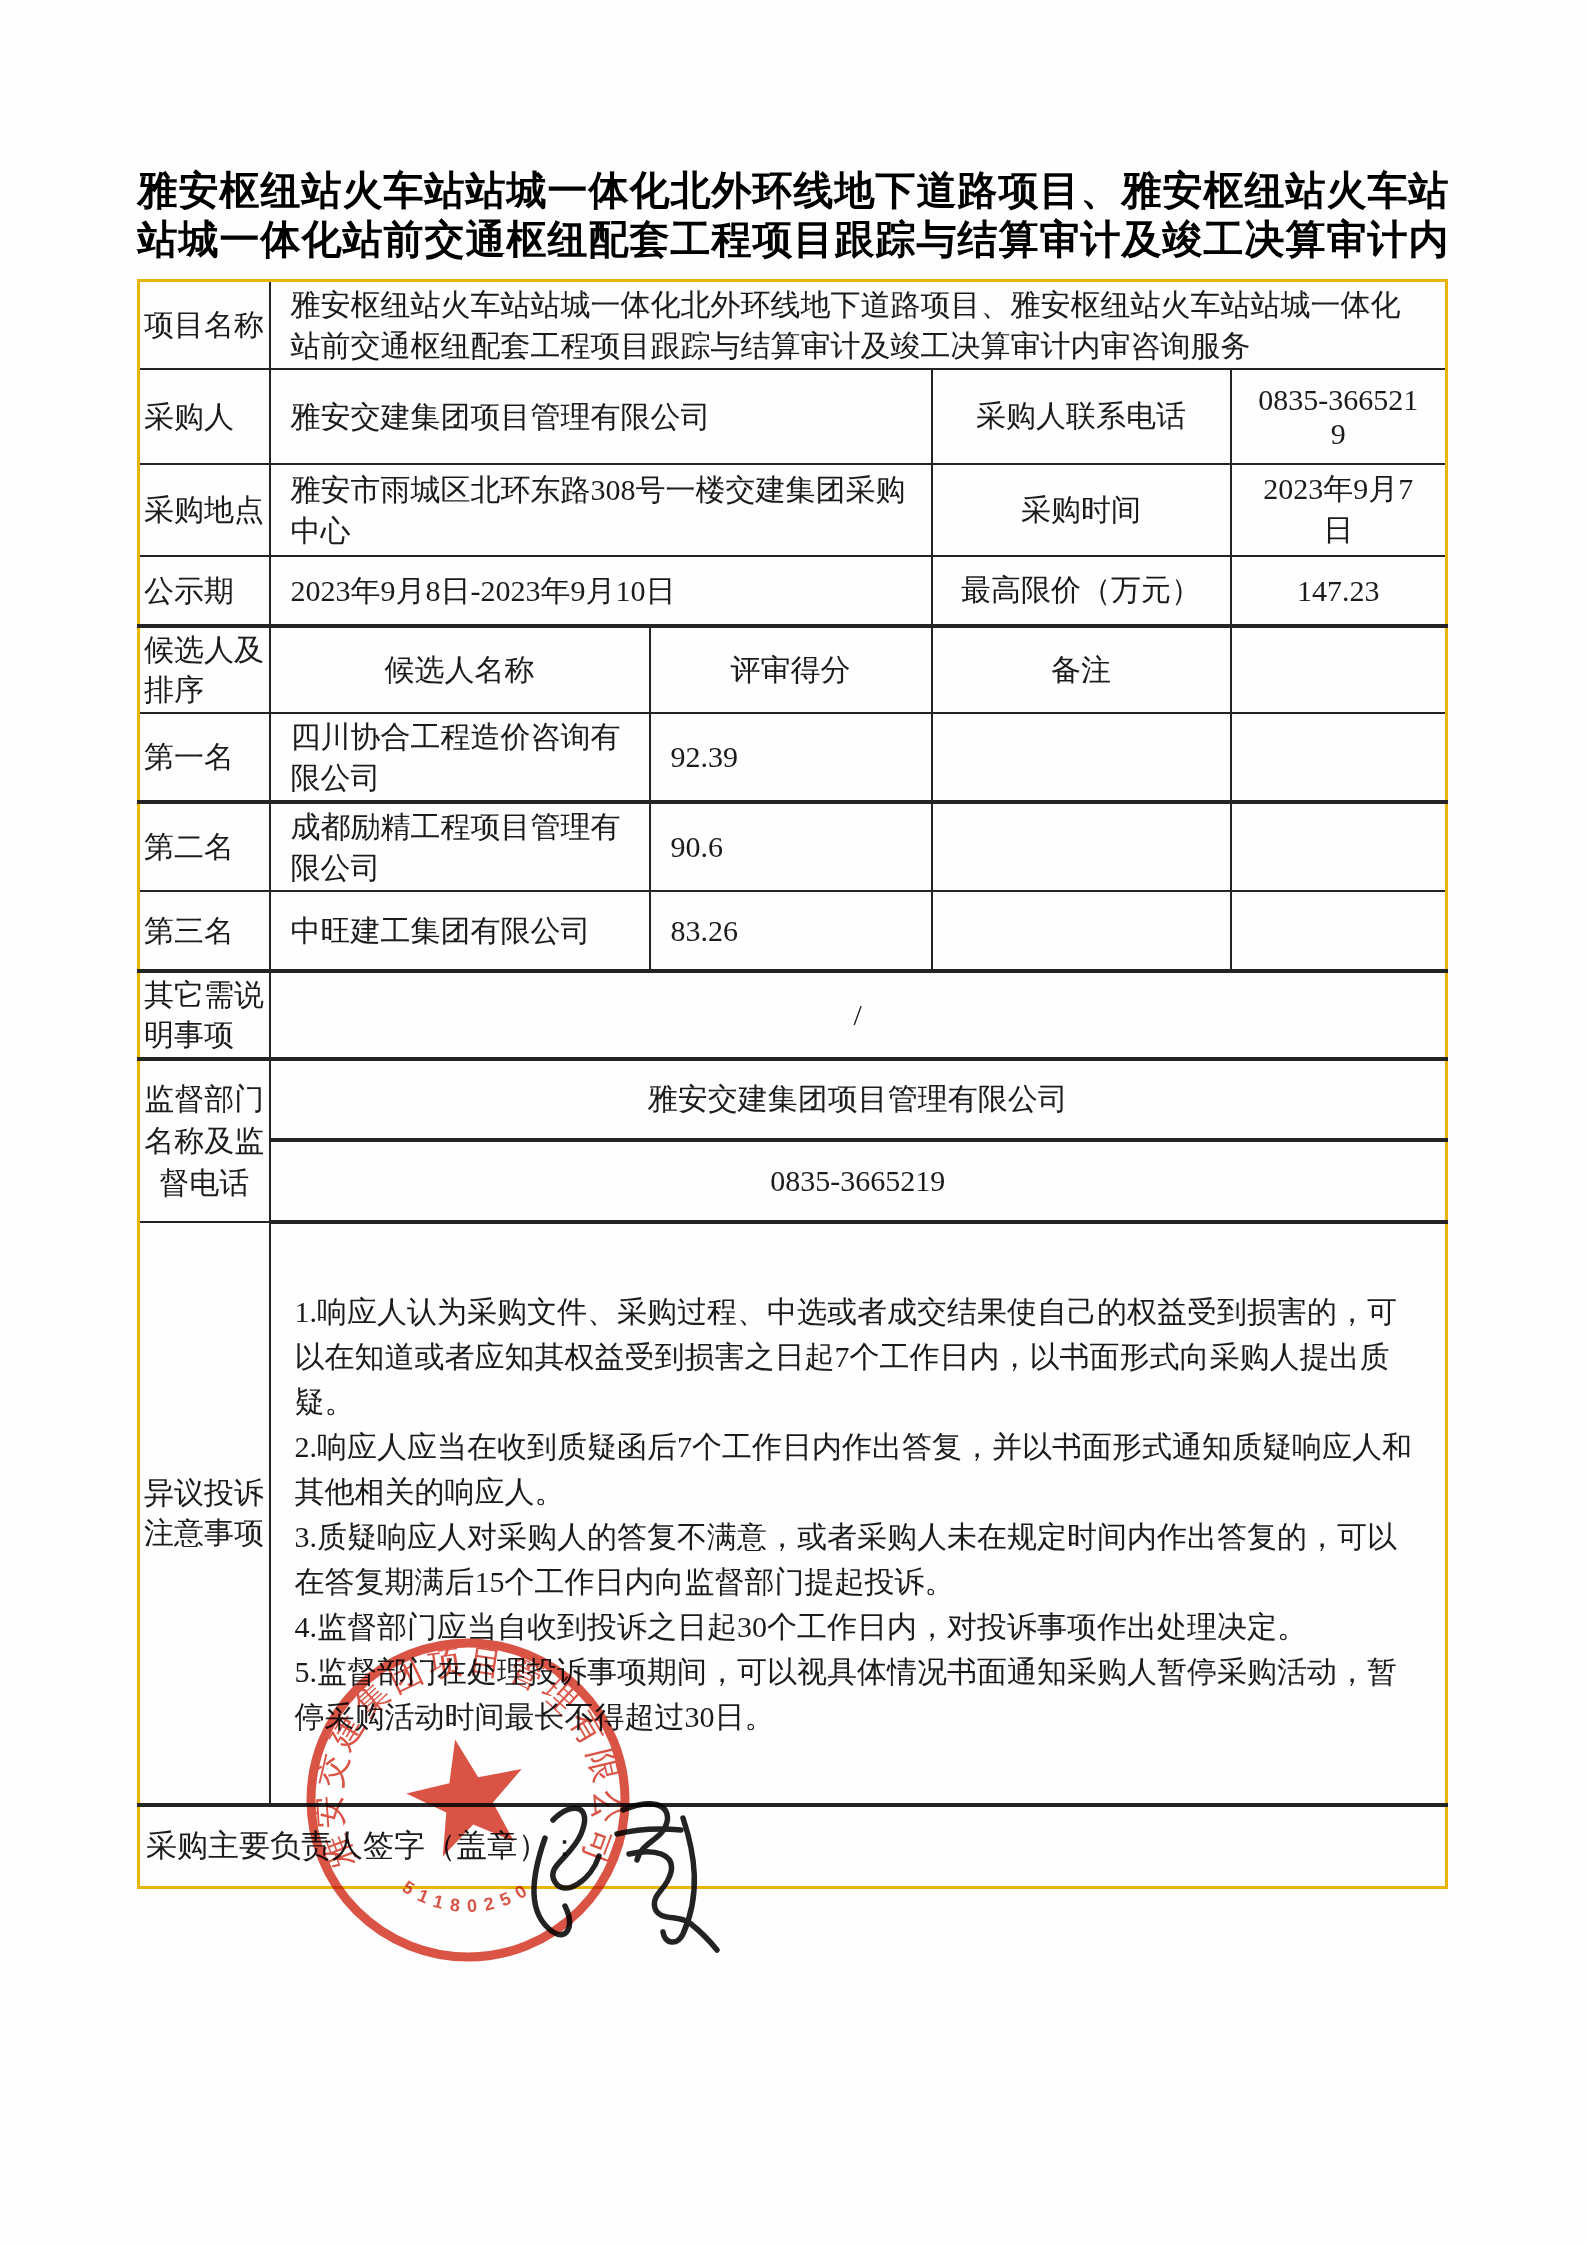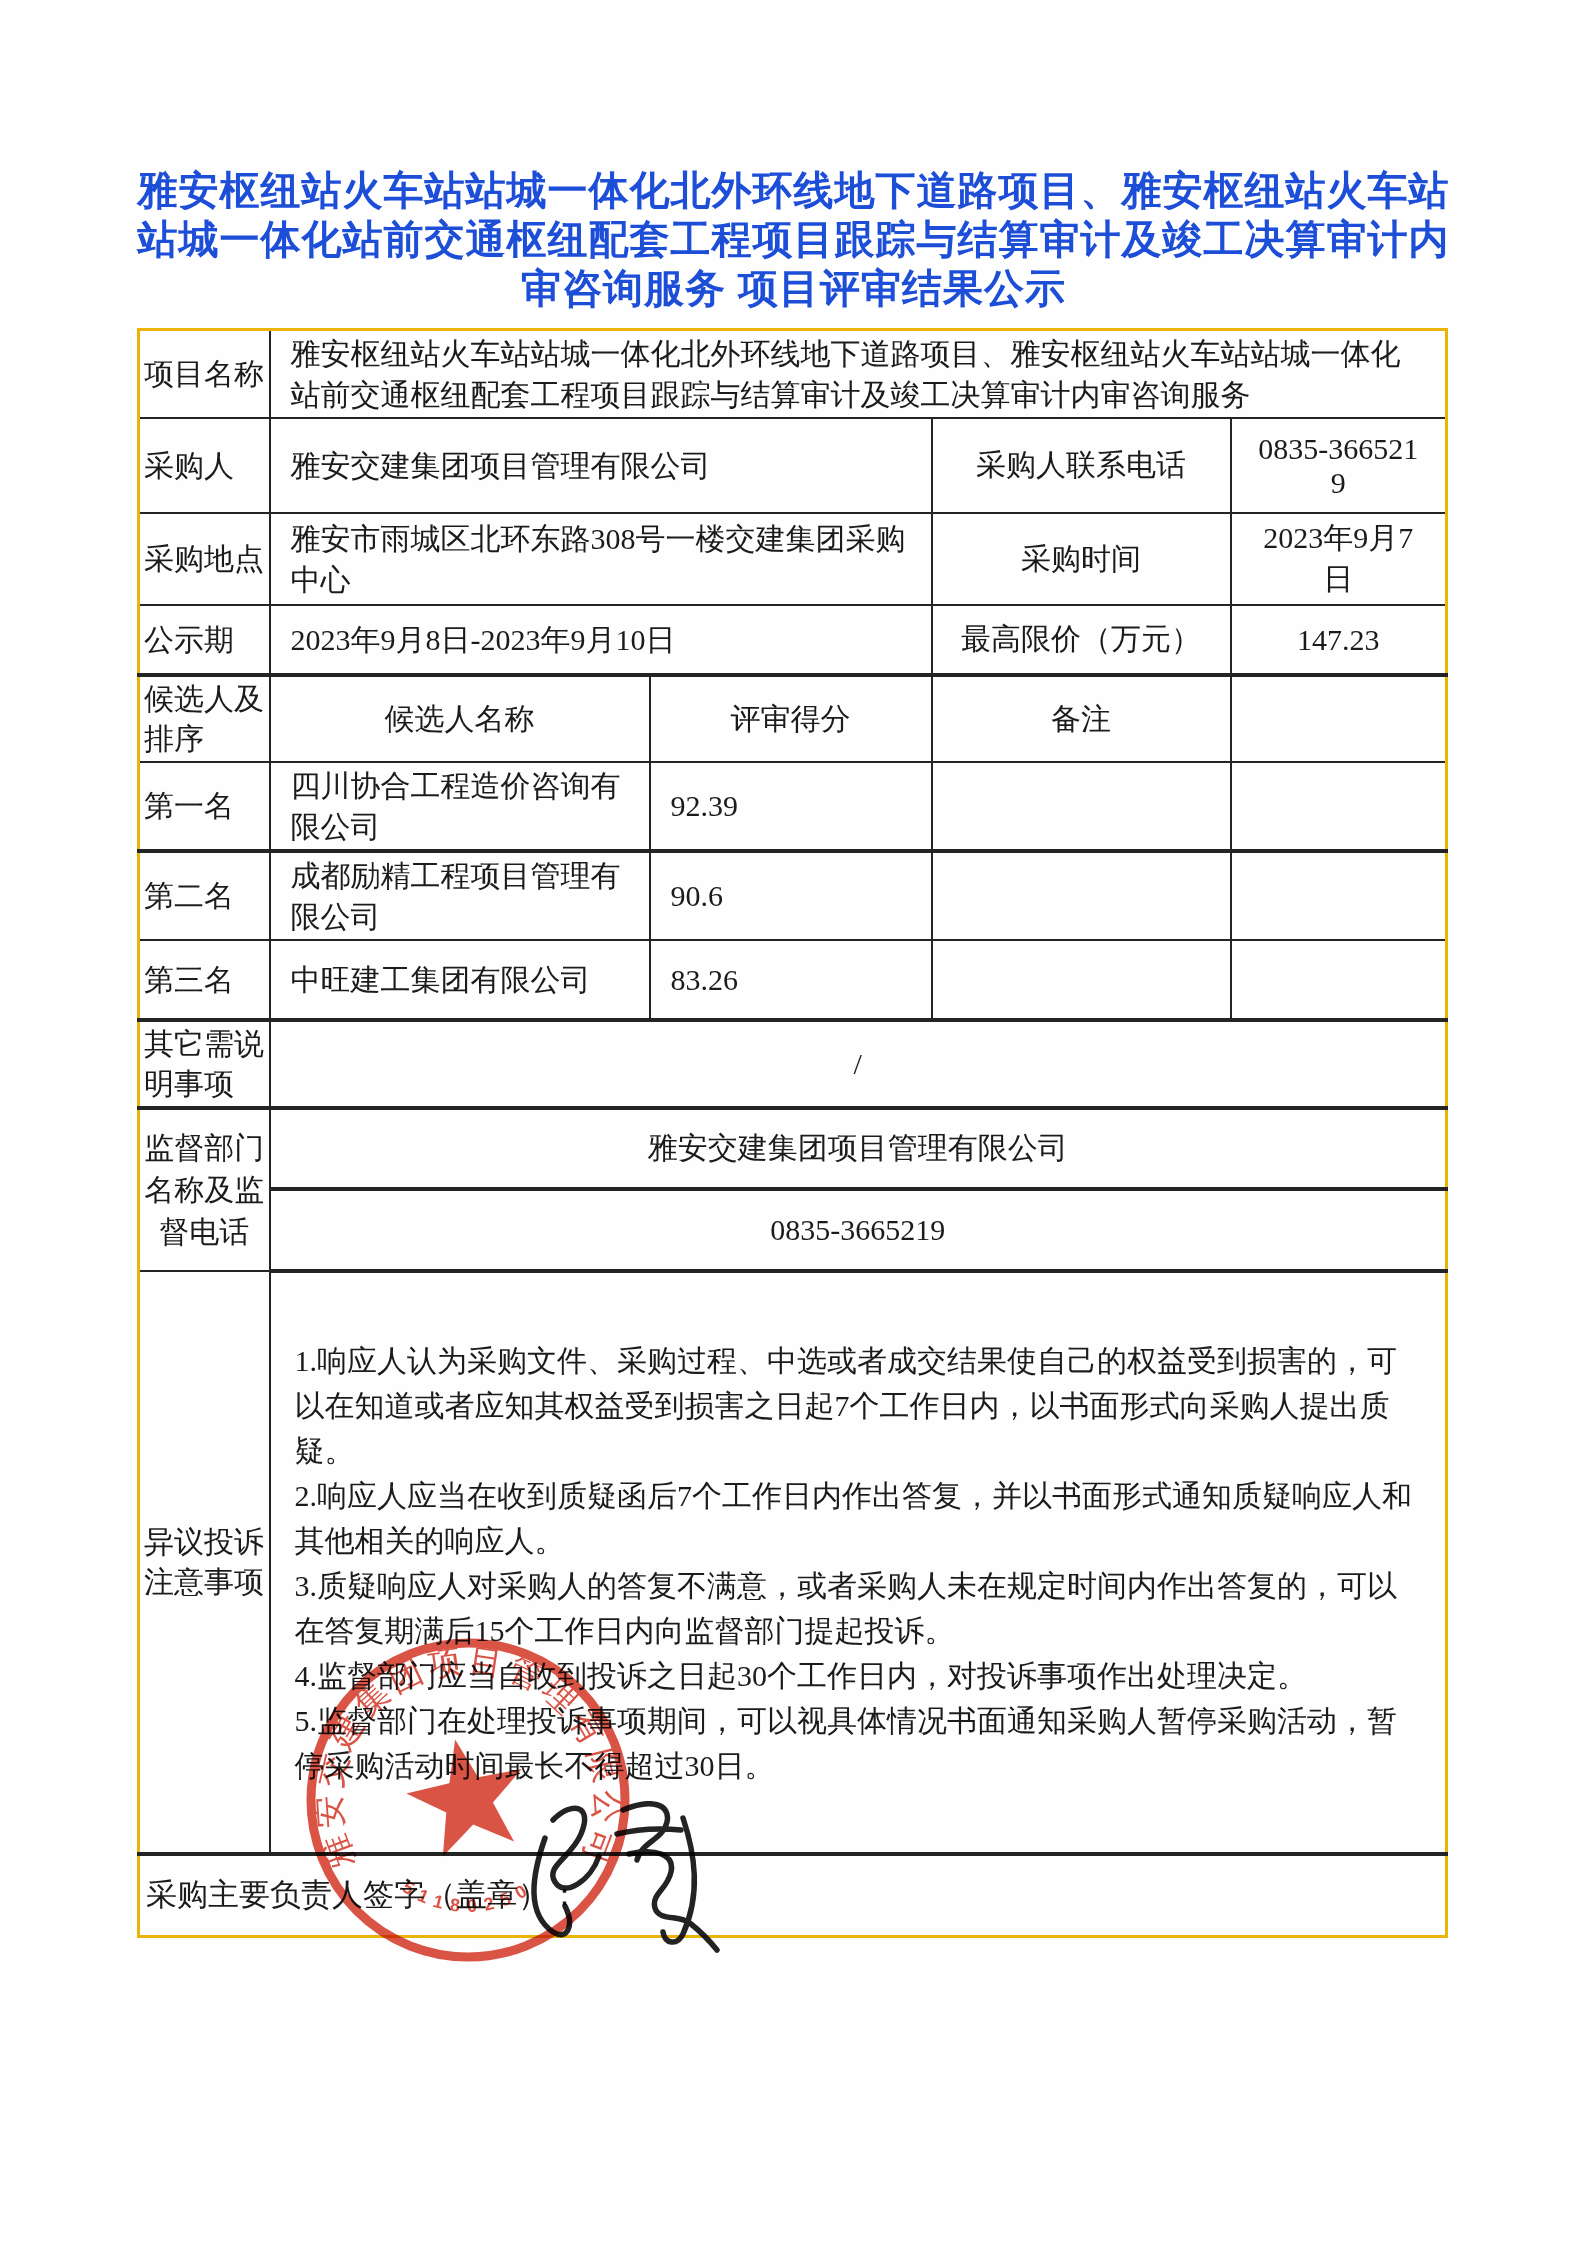--- a/index.html
+++ b/index.html
@@ -12,21 +12,21 @@
     color:#1b1b1b;
   }
   .title{
     margin:166px 60px 0 60px;
     text-align:center;
     font-family:"Liberation Sans", sans-serif;
     font-weight:bold;
     font-size:40px;
     line-height:49px;
     letter-spacing:1px;
-    color:#1d4ed8;
+    color:#000000;
   }
   table.main{
     border-collapse:collapse;
     table-layout:fixed;
     margin:15px 0 0 137px;
     width:1308px;
     border:3px solid #eab308;
     font-size:30px;
   }
   td{
@@ -55,21 +55,20 @@
   }
 </style>
 </head>
 <body>
 
 <div class="page">
 
   <div class="title">
     <div>雅安枢纽站火车站站城一体化北外环线地下道路项目、雅安枢纽站火车站</div>
     <div>站城一体化站前交通枢纽配套工程项目跟踪与结算审计及竣工决算审计内</div>
-    <div>审咨询服务 项目评审结果公示</div>
   </div>
 
   <table class="main">
     <colgroup>
       <col style="width:131px">
         <col style="width:380px">
         <col style="width:282px">
       <col style="width:299px">
         <col style="width:216px">
     </colgroup>

